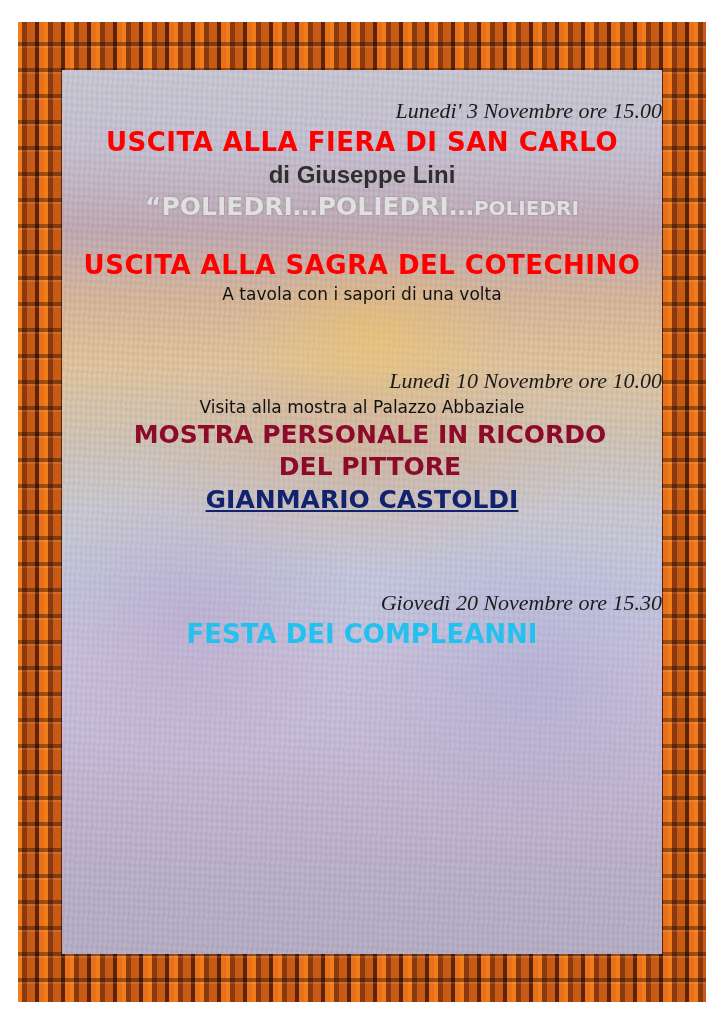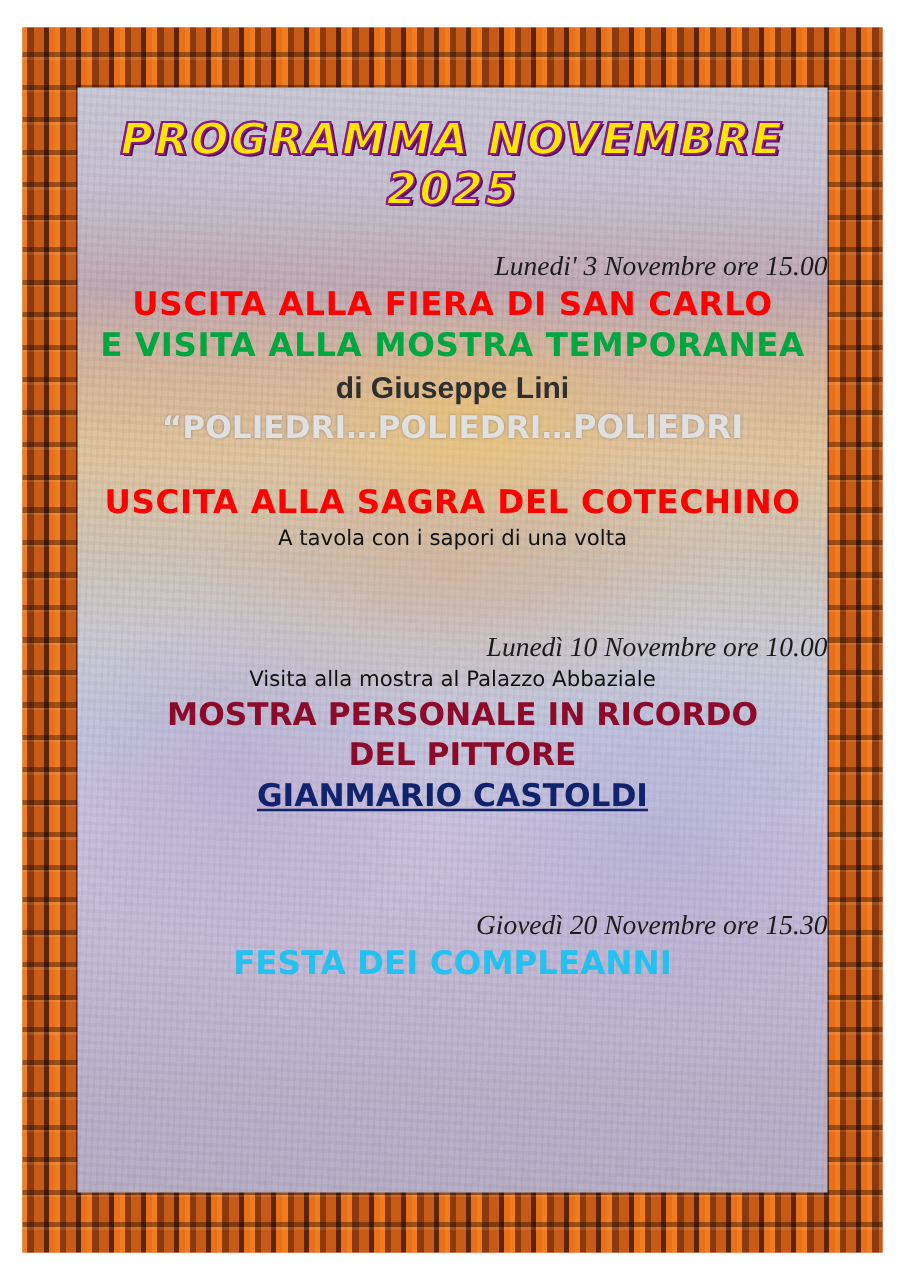--- a/index.html
+++ b/index.html
@@ -182,41 +182,39 @@
   }
   .quote-line {
     font-family: "DejaVu Sans", sans-serif;
     font-weight: bold;
     font-size: 25px;
     color: #e0e0e0;
     line-height: 1.3;
     text-shadow: 0 0 2px rgba(90,90,90,0.6);
   }
   .quote-line .small {
-    font-size: 26px;
+    font-size: 20px;
   }
   .gap-lg { height: 34px; }
   .gap-xl { height: 46px; }
 </style>
 </head>
 <body>
 
 <div class="poster">
   <div class="frame">
     <div class="inner">
       <div class="bg-tex"></div>
 
       <div class="content">
 
-        <div class="title">PROGRAMMA NOVEMBRE 2025</div>
 
         <div class="block">
           <div class="when">Lunedi' 3 Novembre ore 15.00</div>
           <div class="l-red">USCITA ALLA FIERA DI SAN CARLO</div>
-          <div class="l-green">E VISITA ALLA MOSTRA TEMPORANEA</div>
           <div class="l-gray-sub">di Giuseppe Lini</div>
           <div class="quote-line">
             <span>“POLIEDRI…POLIEDRI…</span><span class="small">POLIEDRI</span>
           </div>
         </div>
 
         <div class="block">
           <div class="l-red">USCITA ALLA SAGRA DEL COTECHINO</div>
           <div class="l-black">A tavola con i sapori di una volta</div>
         </div>

